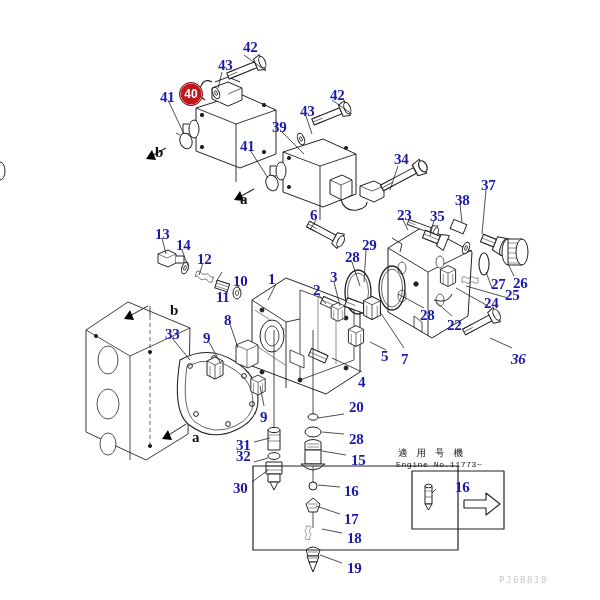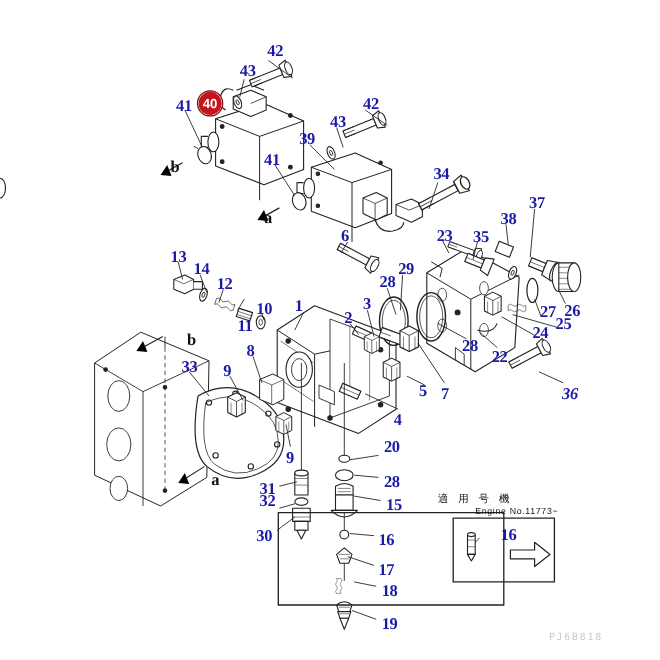--- a/index.html
+++ b/index.html
@@ -13,21 +13,21 @@
   .sec{position:absolute;color:#111;font-weight:bold;font-size:15px;
        font-family:"Liberation Serif",serif;line-height:1;}
   .badge{position:absolute;width:22px;height:22px;border-radius:50%;
          background:#c3161c;border:1.5px solid #7d0d10;color:#fff;
          font-size:12px;font-weight:bold;font-family:"Liberation Sans",sans-serif;
          display:flex;align-items:center;justify-content:center;
          box-shadow:0 0 0 .5px #fff inset;}
   .jp{position:absolute;color:#141414;font-size:9.5px;
       font-family:"DejaVu Sans",sans-serif;letter-spacing:3px;white-space:nowrap;}
   .eng{position:absolute;color:#141414;font-size:8px;
-       font-family:Liberation Sans, sans-serif;letter-spacing:.6px;white-space:nowrap;margin-left:36px;}
+       font-family:Liberation Mono, monospace;letter-spacing:.6px;white-space:nowrap;}
   .code{position:absolute;color:#c9c9c9;font-size:9px;
         font-family:"DejaVu Sans Mono",monospace;letter-spacing:1.6px;white-space:nowrap;}
 </style>
 </head>
 <body>
 
 <div id="sheet">
 
   <svg id="art" viewBox="0 0 600 600">
     <defs>

